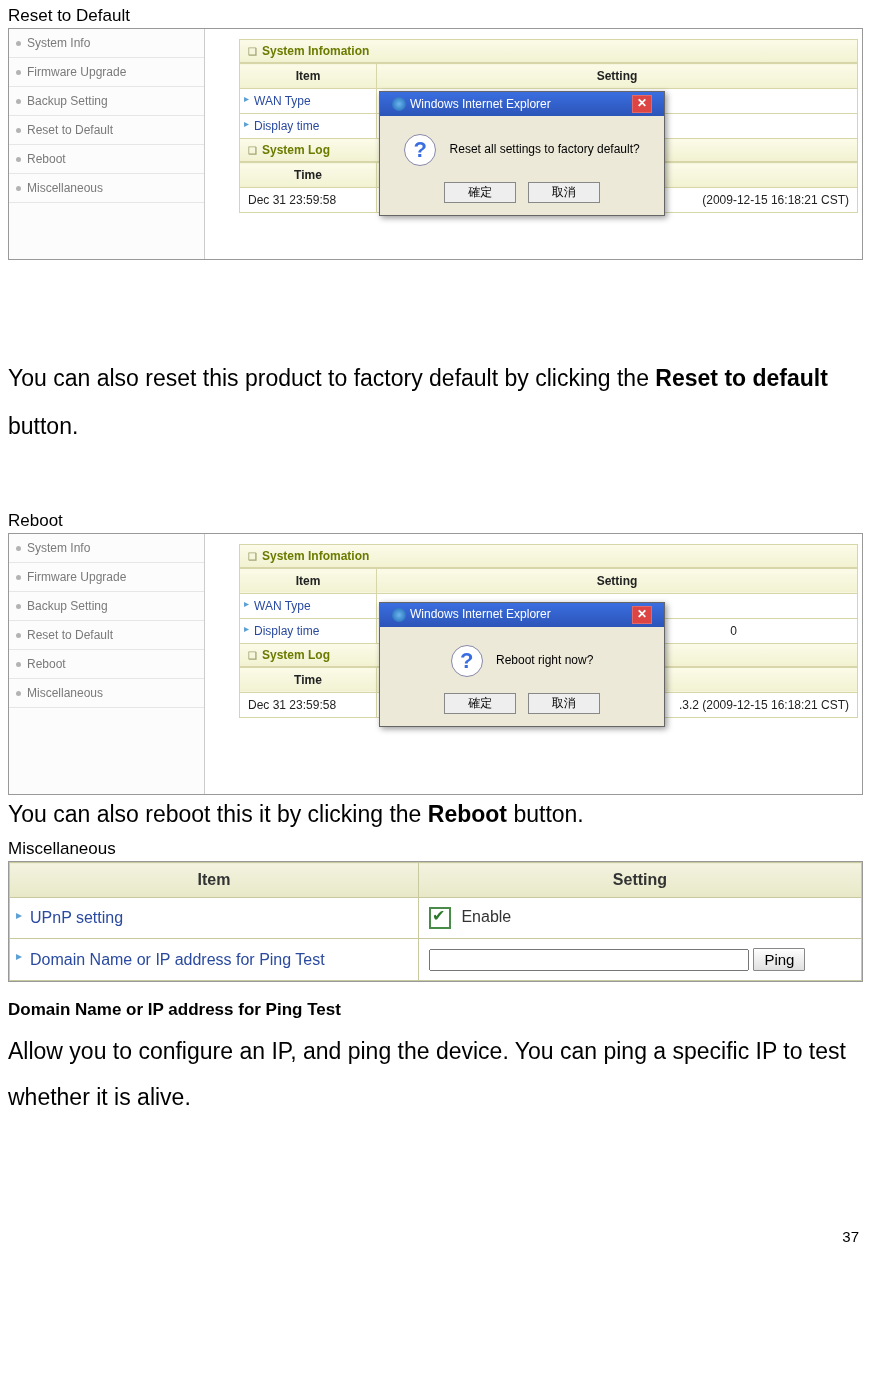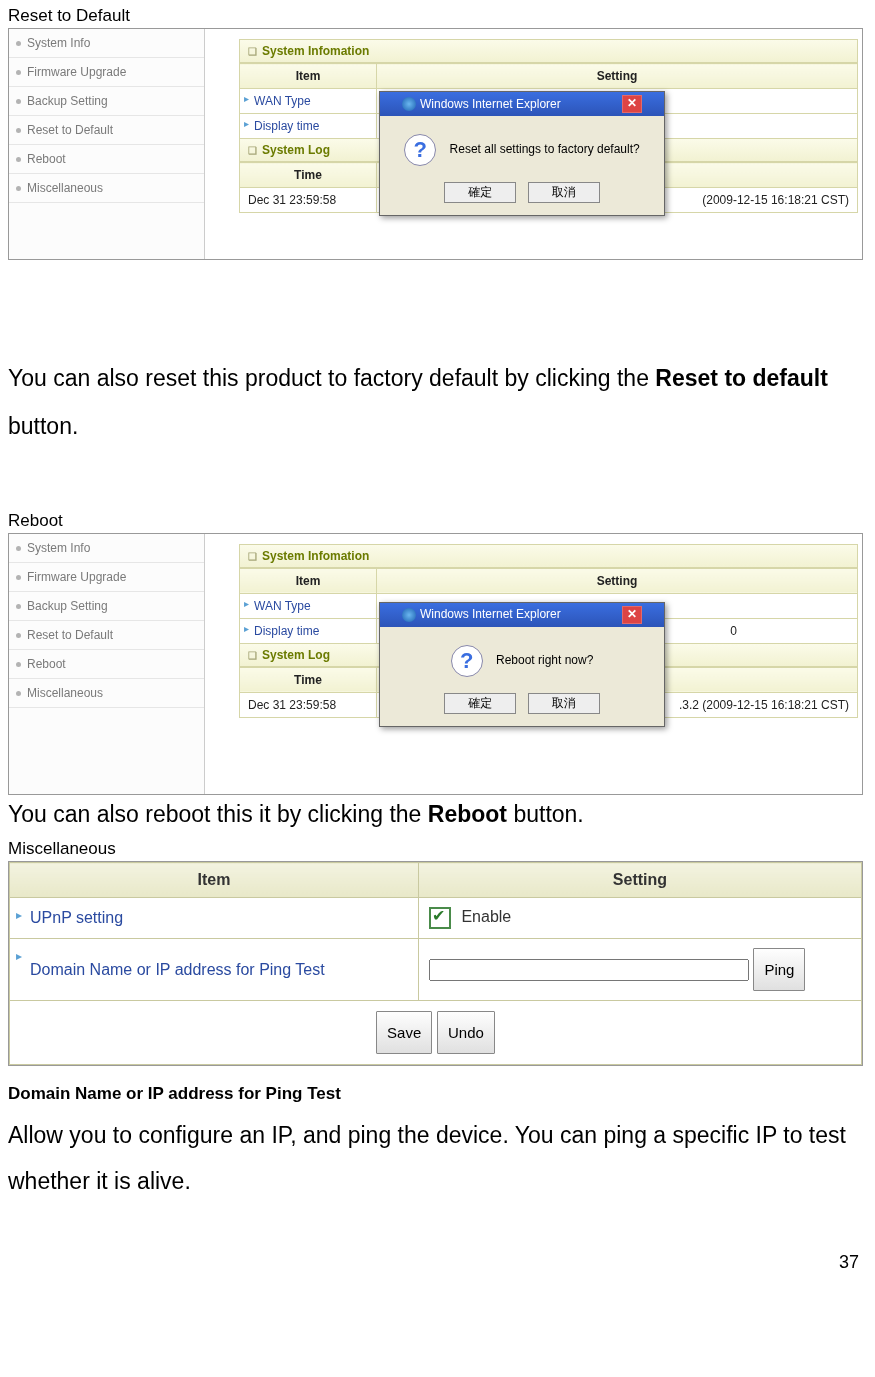--- a/index.html
+++ b/index.html
@@ -100,21 +100,21 @@
     left: 370px;
     width: 284px;
     border: 1px solid #666;
     background: #ece9d8;
     box-shadow: 2px 2px 6px rgba(0,0,0,.4);
     font-size: 12px;
   }
   .dlg-title {
     background: linear-gradient(#3a6ee0,#2c54b8);
     color: #fff;
-    padding: 3px 22px;
+    padding: 3px 12px;
     display: flex;
     align-items: center;
     justify-content: space-between;
     font-size: 12px;
   }
   .dlg-title .close {
     background: #d44;
     width: 18px; height: 16px;
     text-align: center;
     color: #fff;
@@ -212,21 +212,21 @@
   }
   .tbl3 input[type=text] {
     width: 310px;
     font-size: 14px;
     padding: 1px 3px;
   }
   .btn-std {
     background: linear-gradient(#fefefe,#e0e0e0);
     border: 1px solid #888;
     border-radius: 1px;
-    padding: 12px 10px;
+    padding: 2px 10px;
     font-size: 15px;
   }
   .btn-row {
     text-align: center;
     padding: 10px 0;
     border: 1px solid #c9c9a0;
     border-top: none;
     background: #fff;
   }
   .chk {
@@ -248,22 +248,22 @@
   .ie-icon {
     display: inline-block;
     width: 14px; height: 14px;
     border-radius: 50%;
     background: radial-gradient(#6bb7f0,#1a5fb0);
     vertical-align: middle;
     margin-right: 4px;
   }
   .pagenum {
     text-align: right;
-    font-size: 18px;
-    margin-top: 48px;
+    font-size: 15px;
+    margin-top: 108px;
     padding-right: 4px;
   }
 </style>
 </head>
 <body>
 
 <div class="heading">Reset to Default</div>
 
 <div class="screenshot fig-router">
   <div class="sidebar">
@@ -411,23 +411,19 @@
     </tr>
     <tr>
       <td class="rowlabel3">Domain Name or IP address for Ping Test</td>
       <td>
         <input type="text" style="">
         <button class="btn-std">Ping</button>
       </td>
     </tr>
   </tbody>
     </table>
-  <div class="btn-row">
-    <button class="btn-std">Save</button>
-    <button class="btn-std">Undo</button>
-  </div>
 </div>
 
 <div style="height:18px"></div>
 <div style="font-weight:bold;font-size:17px;">Domain Name or IP address for Ping Test</div>
 <div class="body-text" style="line-height:2.0">Allow you to configure an IP, and ping the device. You can ping a specific IP to test whether it is alive.</div>
 
 <div class="pagenum">37</div>
 
 </body></html>

